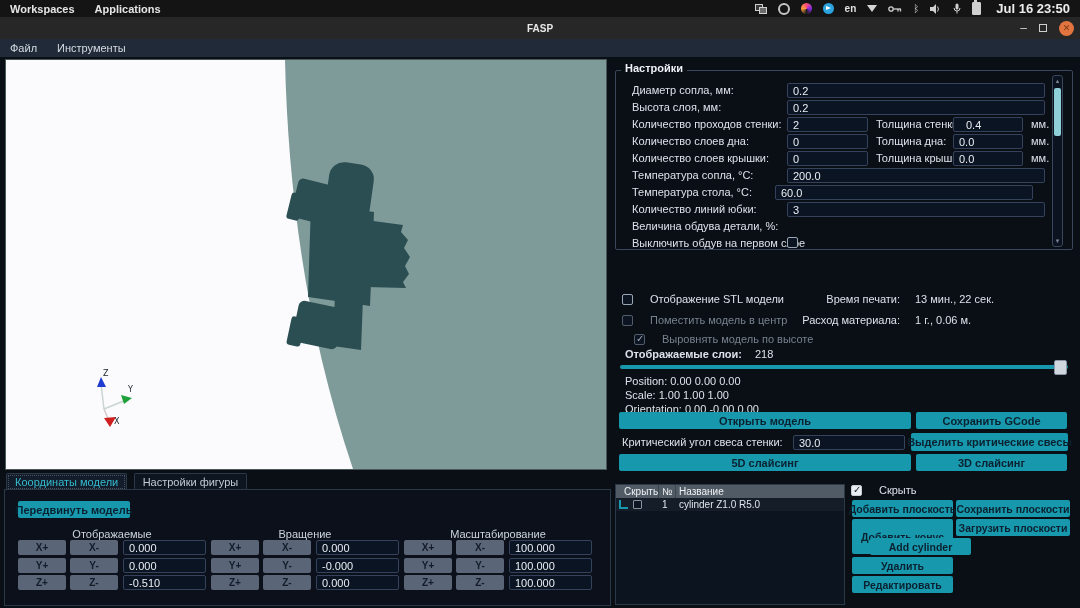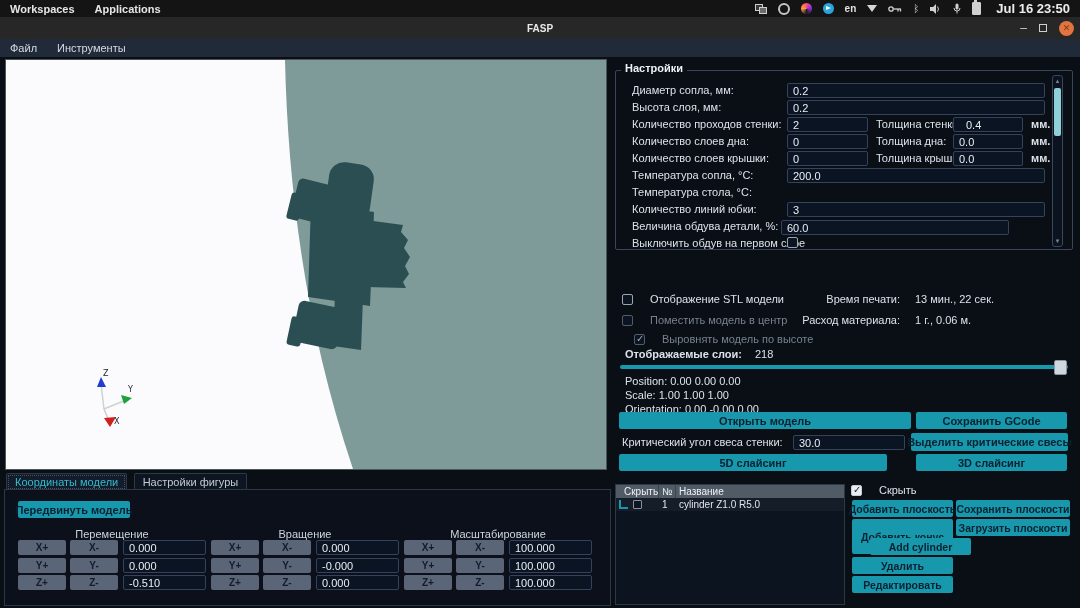--- a/index.html
+++ b/index.html
@@ -44,21 +44,21 @@
   
   #viewport{position:absolute;left:5px;top:59px;width:602px;height:411px;background:#fbfbfd;border:1px solid #4a5858;box-sizing:border-box;}
   
   #settings{position:absolute;left:615px;top:62px;width:458px;height:188px;}
   .group-frame{position:absolute;left:0;top:8px;right:0;bottom:0;border:1px solid #39465c;border-radius:2px;}
   .group-title{position:absolute;left:6px;top:0;background:#0a0e15;padding:0 4px;font-size:11px;font-weight:bold;color:#eef2f7;z-index:2;}
   .lbl{position:absolute;color:#dce2ea;font-size:11px;white-space:nowrap;line-height:15px;}
   .lbl.dim{color:#77828f;}
   .inp{position:absolute;background:#0b1422;border:1px solid #35425c;border-radius:2px;color:#e9eef4;
     font-size:11px;padding:0 5px;height:15px;box-sizing:border-box;font-family:inherit;outline:none;}
-  .unit{position:absolute;color:#dce2ea;font-size:11px;line-height:15px;font-weight:bold;}
+  .unit{position:absolute;color:#dce2ea;font-size:11px;line-height:15px;}
   
   #sb{position:absolute;left:437px;top:13px;width:11px;height:172px;border:1px solid #39465c;border-radius:3px;background:#0b1220;box-sizing:border-box;}
   #sb .up,#sb .dn{position:absolute;left:0;width:9px;text-align:center;font-size:6px;color:#7a8494;line-height:8px;}
   #sb .up{top:1px;} #sb .dn{bottom:1px;}
   #sb .thumb{position:absolute;left:1px;top:12px;width:7px;height:48px;background:#8fd0d8;border-radius:2px;}
   
   .cbrow{position:absolute;display:flex;align-items:center;gap:17px;}
   .cbx{width:11px;height:11px;box-sizing:border-box;border:1px solid #9aa5b2;background:#0c1422;border-radius:2px;position:relative;flex:none;}
   .cbx.dim{border-color:#525d6b;}
   .cbx.checked::after{content:"✓";position:absolute;left:1px;top:-2px;font-size:10px;color:#9eaab8;}
@@ -203,21 +203,21 @@
   <span class="lbl" style="left:17px;top:89px;">Количество слоев крышки:</span>
   <input class="inp" style="left: 172px; top: 89px; width: 81px;" value="0">
   <span class="lbl" style="left:261px;top:89px;">Толщина крышки:</span>
   <input class="inp" style="left: 338px; top: 89px; width: 70px;" value="0.0">
   <span class="unit" style="left:416px;top:89px;">мм.</span>
 
   <span class="lbl" style="left:17px;top:106px;">Температура сопла, °C:</span>
   <input class="inp" style="left: 172px; top: 106px; width: 258px;" value="200.0">
 
   <span class="lbl" style="left:17px;top:123px;">Температура стола, °C:</span>
-  <input class="inp" style="left: 166px; top: 123px; width: 228px; margin-top: 35px;" value="60.0">
+  <input class="inp" style="left: 160px; top: 123px; width: 258px;" value="60.0">
 
   <span class="lbl" style="left:17px;top:140px;">Количество линий юбки:</span>
   <input class="inp" style="left: 172px; top: 140px; width: 258px;" value="3">
 
   <span class="lbl" style="left:17px;top:157px;">Величина обдува детали, %:</span>
 
   <span class="lbl" style="left:17px;top:174px;">Выключить обдув на первом слое</span>
   <span class="cbx" style="position:absolute;left:172px;top:175px;"></span>
 
   <div id="sb">
@@ -259,34 +259,34 @@
   <span class="tline" style="top:99px;">Scale: 1.00 1.00 1.00</span>
   <span class="tline" style="top:113px;">Orientation: 0.00 -0.00 0.00</span>
 
   <button class="btn-teal" style="left:4px;top:122px;width:292px;height:17px;">Открыть модель</button>
   <button class="btn-teal" style="left:301px;top:122px;width:151px;height:17px;">Сохранить GCode</button>
 
   <span class="lbl" style="left:7px;top:145px;">Критический угол свеса стенки:</span>
   <input class="inp" style="left: 178px; top: 145px; width: 112px;" value="30.0">
   <button class="btn-teal" style="left:296px;top:143px;width:157px;height:18px;">Выделить критические свесы</button>
 
-  <button class="btn-teal" style="left:4px;top:164px;width:268px;height:17px;">5D слайсинг</button>
+  <button class="btn-teal" style="left:4px;top:164px;width:292px;height:17px;">5D слайсинг</button>
   <button class="btn-teal" style="left:301px;top:164px;width:151px;height:17px;">3D слайсинг</button>
 </div>
 
 <div id="coords">
   <div style="position:absolute;left:2px;top:0;">
     <span class="tab active">Координаты модели</span>
     <span class="tab">Настройки фигуры</span>
   </div>
   <div class="body"></div>
 
   <button class="btn-teal" style="left:14px;top:29px;width:112px;height:17px;">Передвинуть модель</button>
 
-  <div class="gtitle" style="left:14px;">Перемещение</div>
+  <div class="gtitle" style="left:14px;">Отображаемые</div>
   <div class="gtitle" style="left:207px;">Вращение</div>
   <div class="gtitle" style="left:400px;">Масштабирование</div>
 
   <button class="btn-grey" style="left:14px;top:68px;width:48px;height:15px;">X+</button>
   <button class="btn-grey" style="left:66px;top:68px;width:48px;height:15px;">X-</button>
   <input class="inp" style="left: 119px; top: 68px; width: 83px;" value="0.000">
   <button class="btn-grey" style="left:14px;top:86px;width:48px;height:15px;">Y+</button>
   <button class="btn-grey" style="left:66px;top:86px;width:48px;height:15px;">Y-</button>
   <input class="inp" style="left: 119px; top: 86px; width: 83px;" value="0.000">
   <button class="btn-grey" style="left:14px;top:103px;width:48px;height:15px;">Z+</button>

